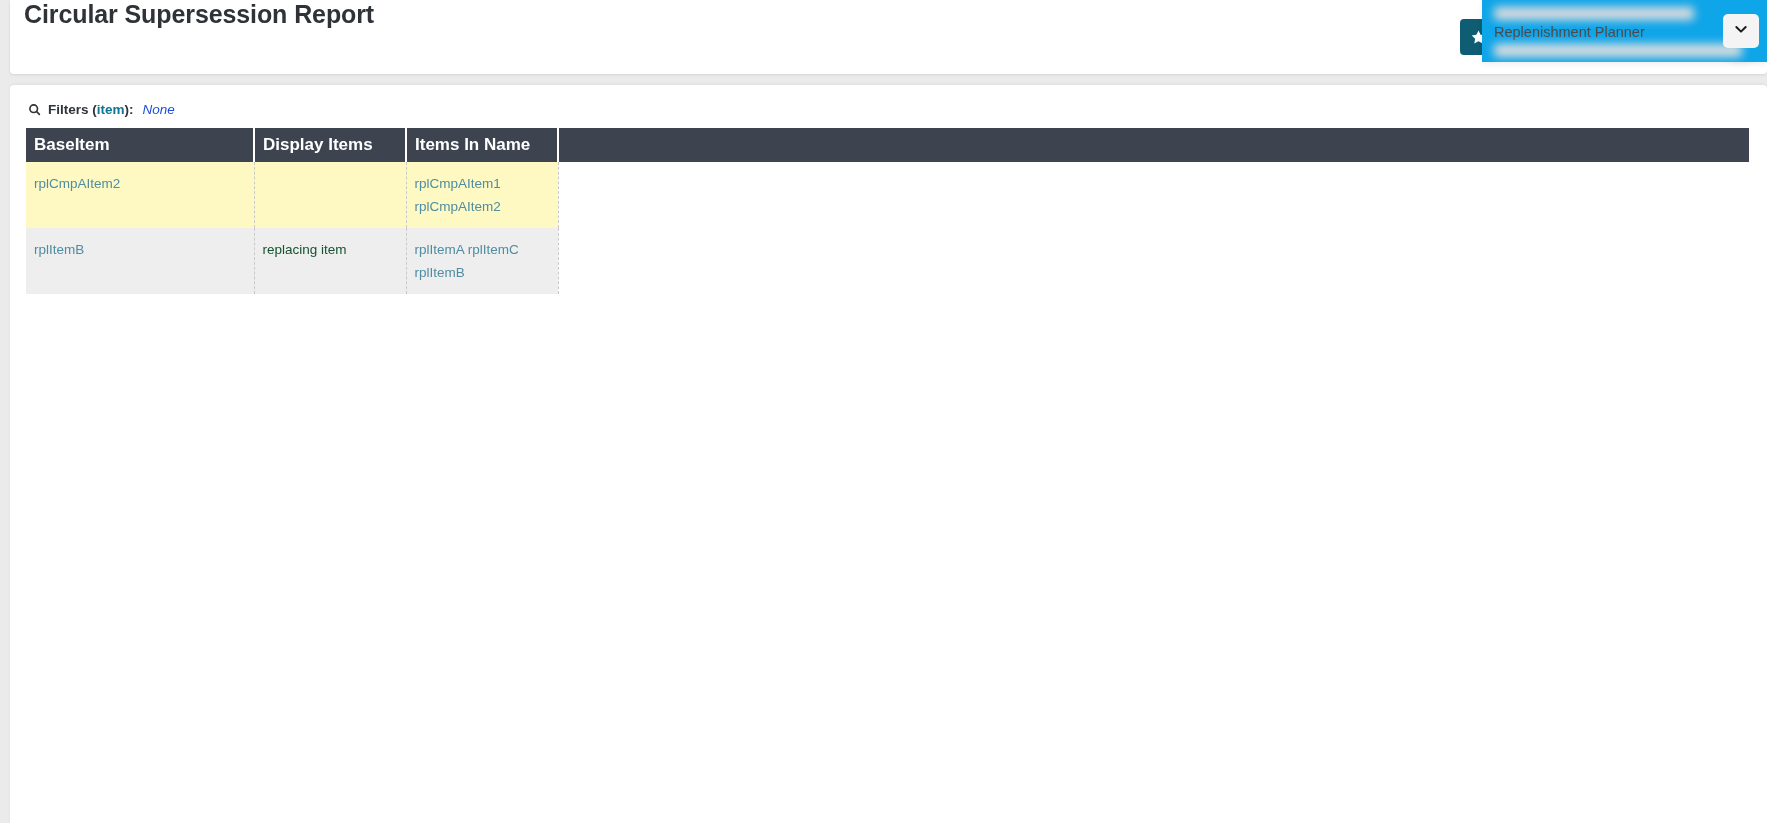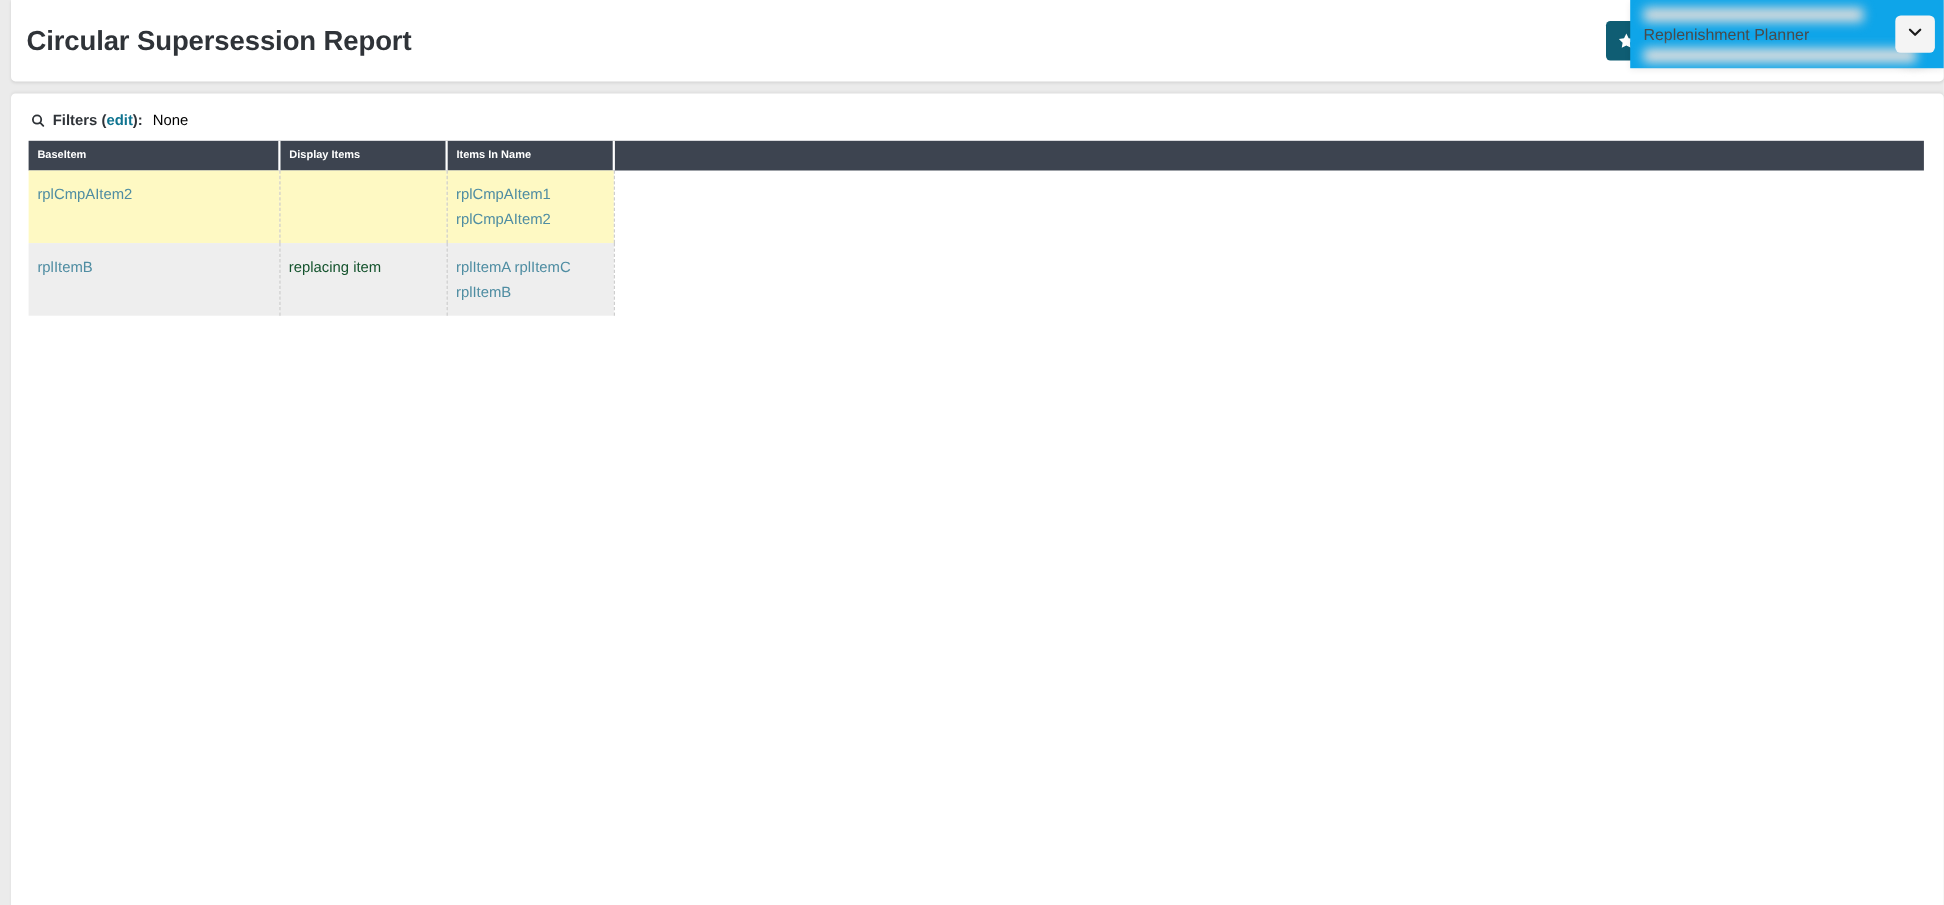--- a/index.html
+++ b/index.html
@@ -13,21 +13,20 @@
 
   
   .header-card {
     position: absolute;
     left: 10px; top: 0; width: 1757px; height: 74px;
     background: #ffffff;
     border-bottom-left-radius: 4px;
     border-bottom-right-radius: 4px;
     box-shadow: 0 1px 3px rgba(0,0,0,.10);
     display: flex;
-    align-items: center;
     z-index: 5;
   }
   .page-title {
     margin-left: 14px;
     font-size: 25px;
     font-weight: bold;
     color: #2f3338;
     letter-spacing: -0.1px;
     white-space: nowrap;
   }
@@ -127,35 +126,35 @@
   .filters-bar {
     position: absolute;
     left: 18px; top: 17px;
     display: flex; align-items: center;
     font-size: 13.5px; color: #2f3338;
     white-space: nowrap;
   }
   .filters-bar .search-icon { margin-right: 7px; display: flex; align-items: center; }
   .filters-label { font-weight: bold; }
   .filters-edit { color: #0f7490; font-weight: bold; cursor: pointer; text-decoration: none; }
-  .filters-value { color: #000000; margin-left: 9px; }
+  .filters-value { color: #1d4ed8; margin-left: 9px; font-style: italic; }
 
   
   .grid {
     position: absolute;
     left: 16px; top: 43px;
     width: 1723px;
     border-collapse: collapse;
     table-layout: fixed;
     font-size: 13.5px;
   }
   .grid thead th {
     background: #3d4450;
     color: #ffffff;
-    font-size: 10px;
+    font-size: 17px;
     font-weight: bold;
     text-align: left;
     padding: 7px 10px 7px 8px;
     height: 27px;
     border-right: 2px solid #ffffff;
     white-space: nowrap;
   }
   .grid thead th:last-child { border-right: none; }
   .grid tbody td {
     padding: 11px 8px 11px 8px;
@@ -248,21 +247,21 @@
 <div class="content-card">
 
   <div class="filters-bar">
     <span class="search-icon">
       <svg width="13" height="13" viewBox="0 0 24 24" fill="none" stroke="#2f3338" stroke-width="3" stroke-linecap="round">
         <circle cx="10.5" cy="10.5" r="7"></circle>
         <path d="M16 16l5 5"></path>
       </svg>
     </span>
     <span class="filters-label">Filters (</span>
-      <a class="filters-edit">edit</a>
+      <a class="filters-edit">item</a>
       <span class="filters-label">):</span>
     <span class="filters-value">None</span>
   </div>
 
   <table class="grid">
     <colgroup>
       <col style="width:228px">
       <col style="width:152px">
       <col style="width:152px">
       <col>

